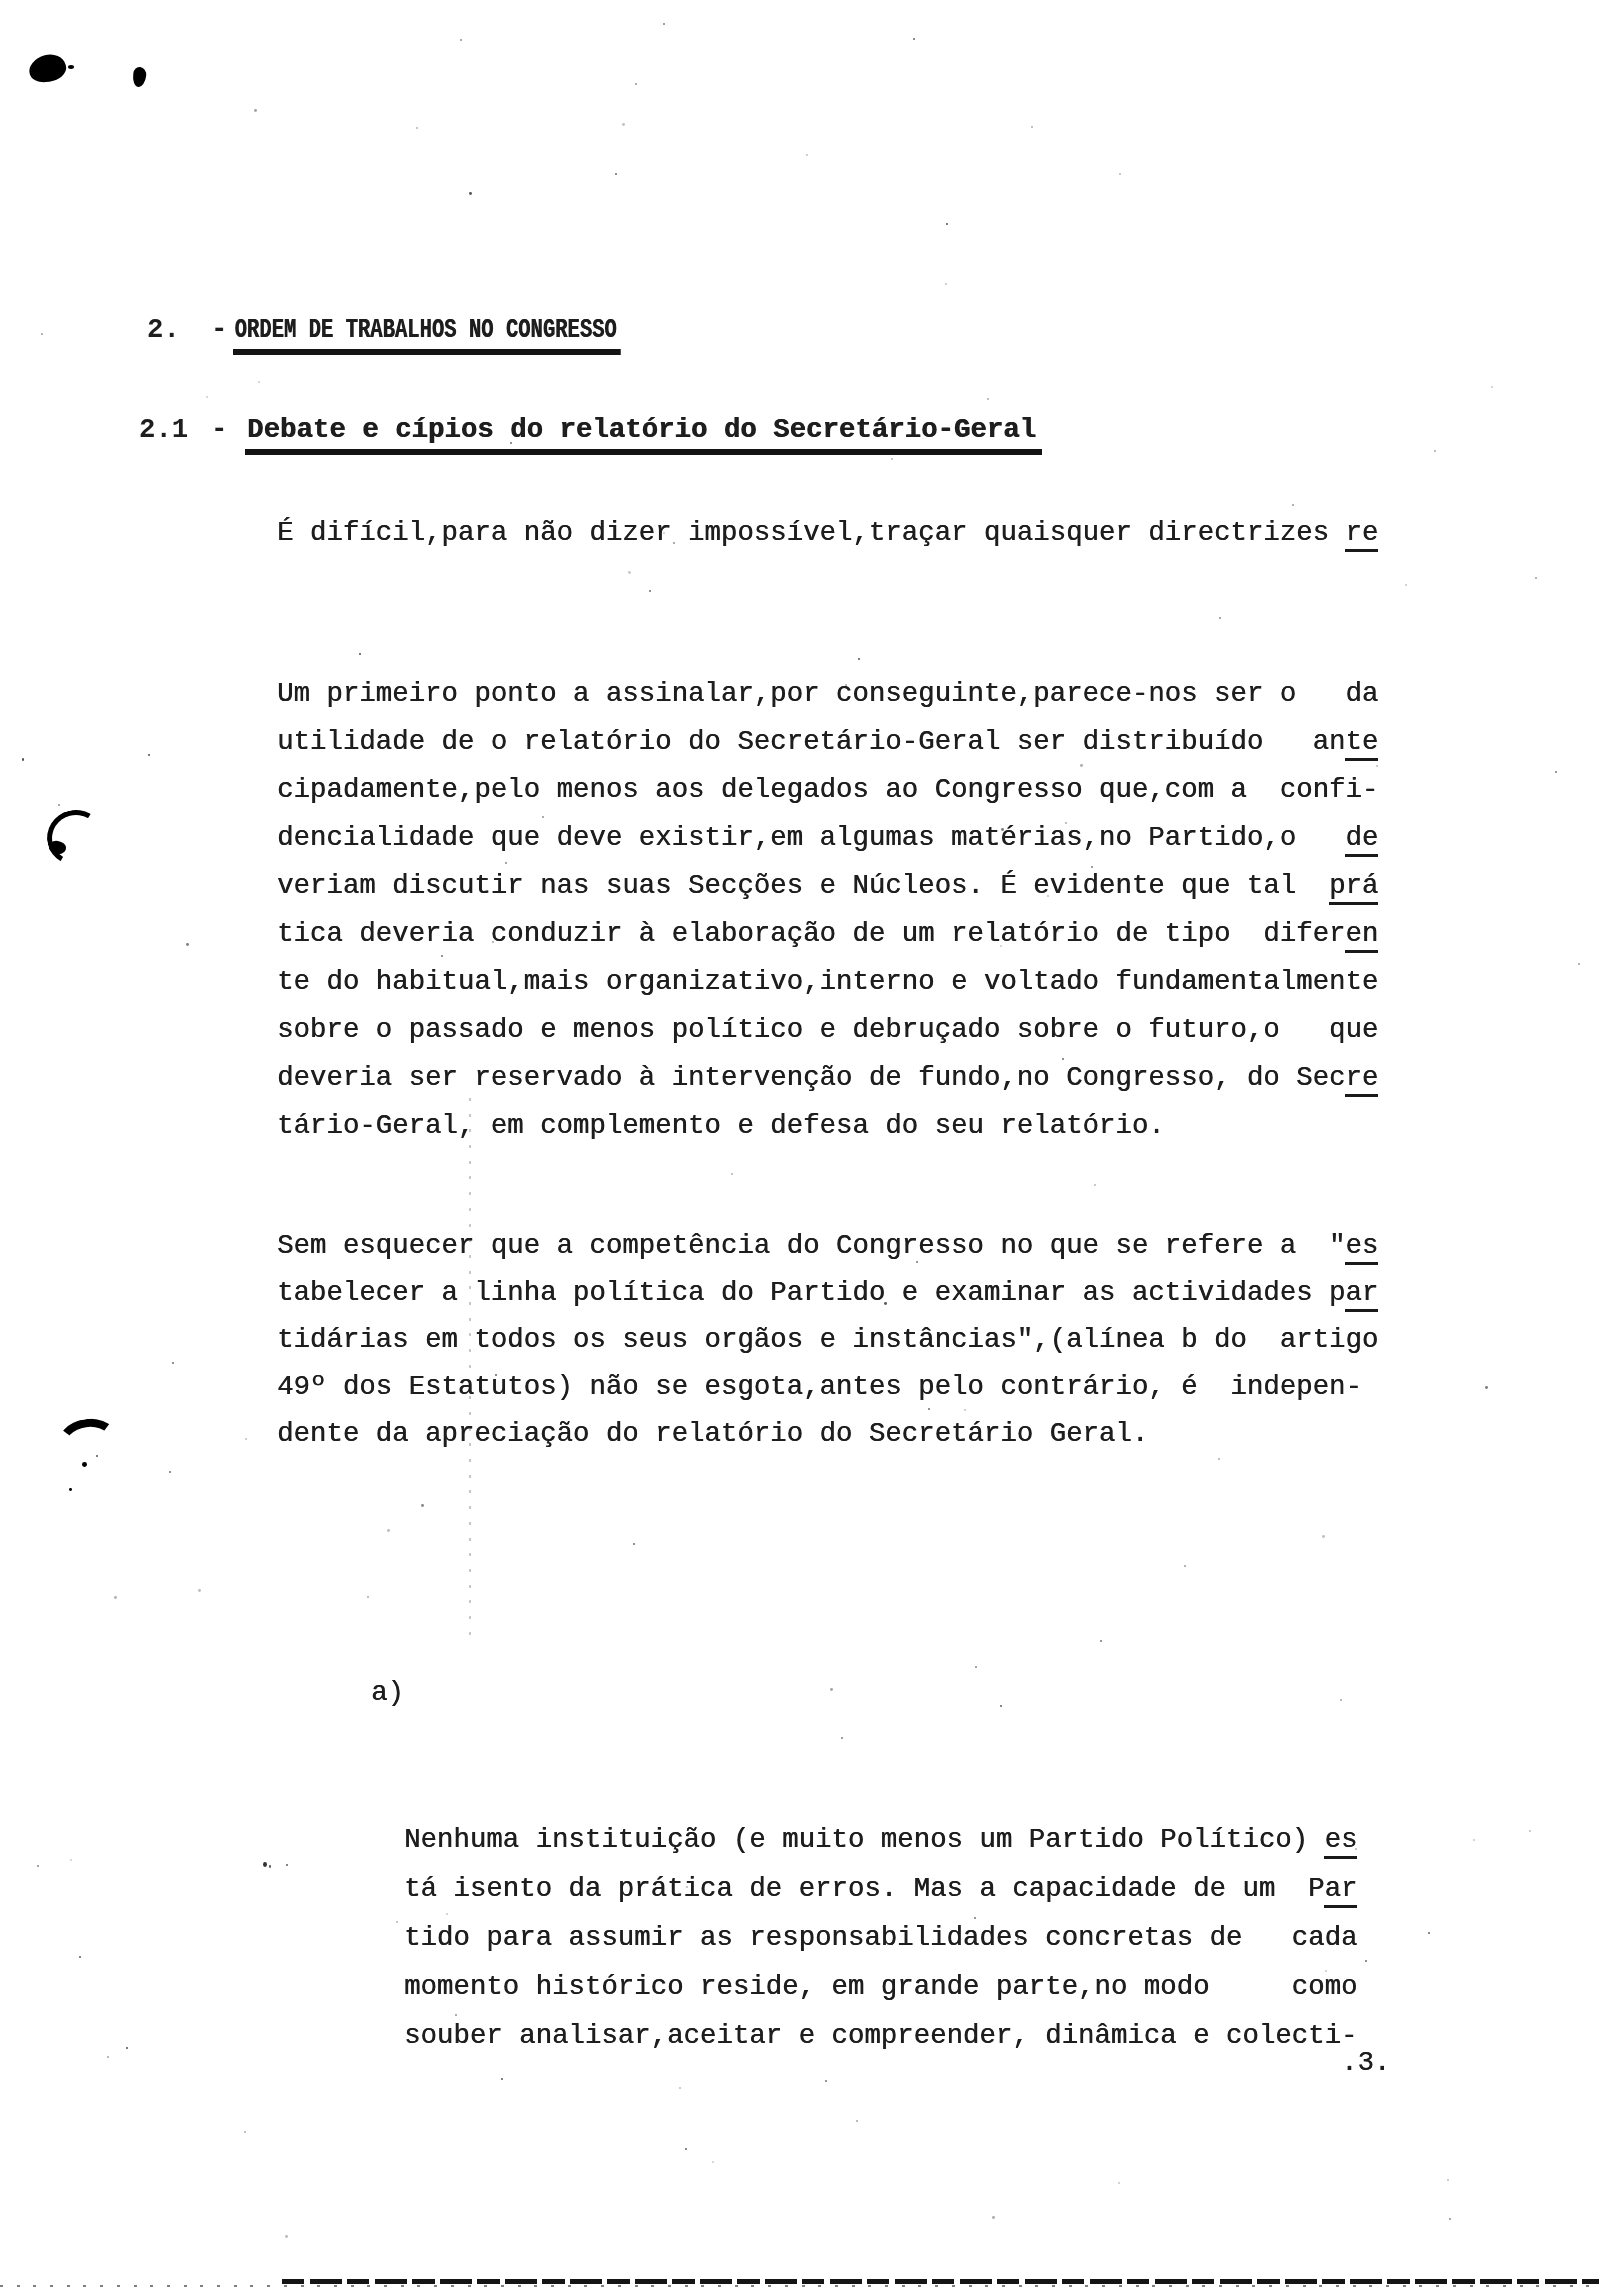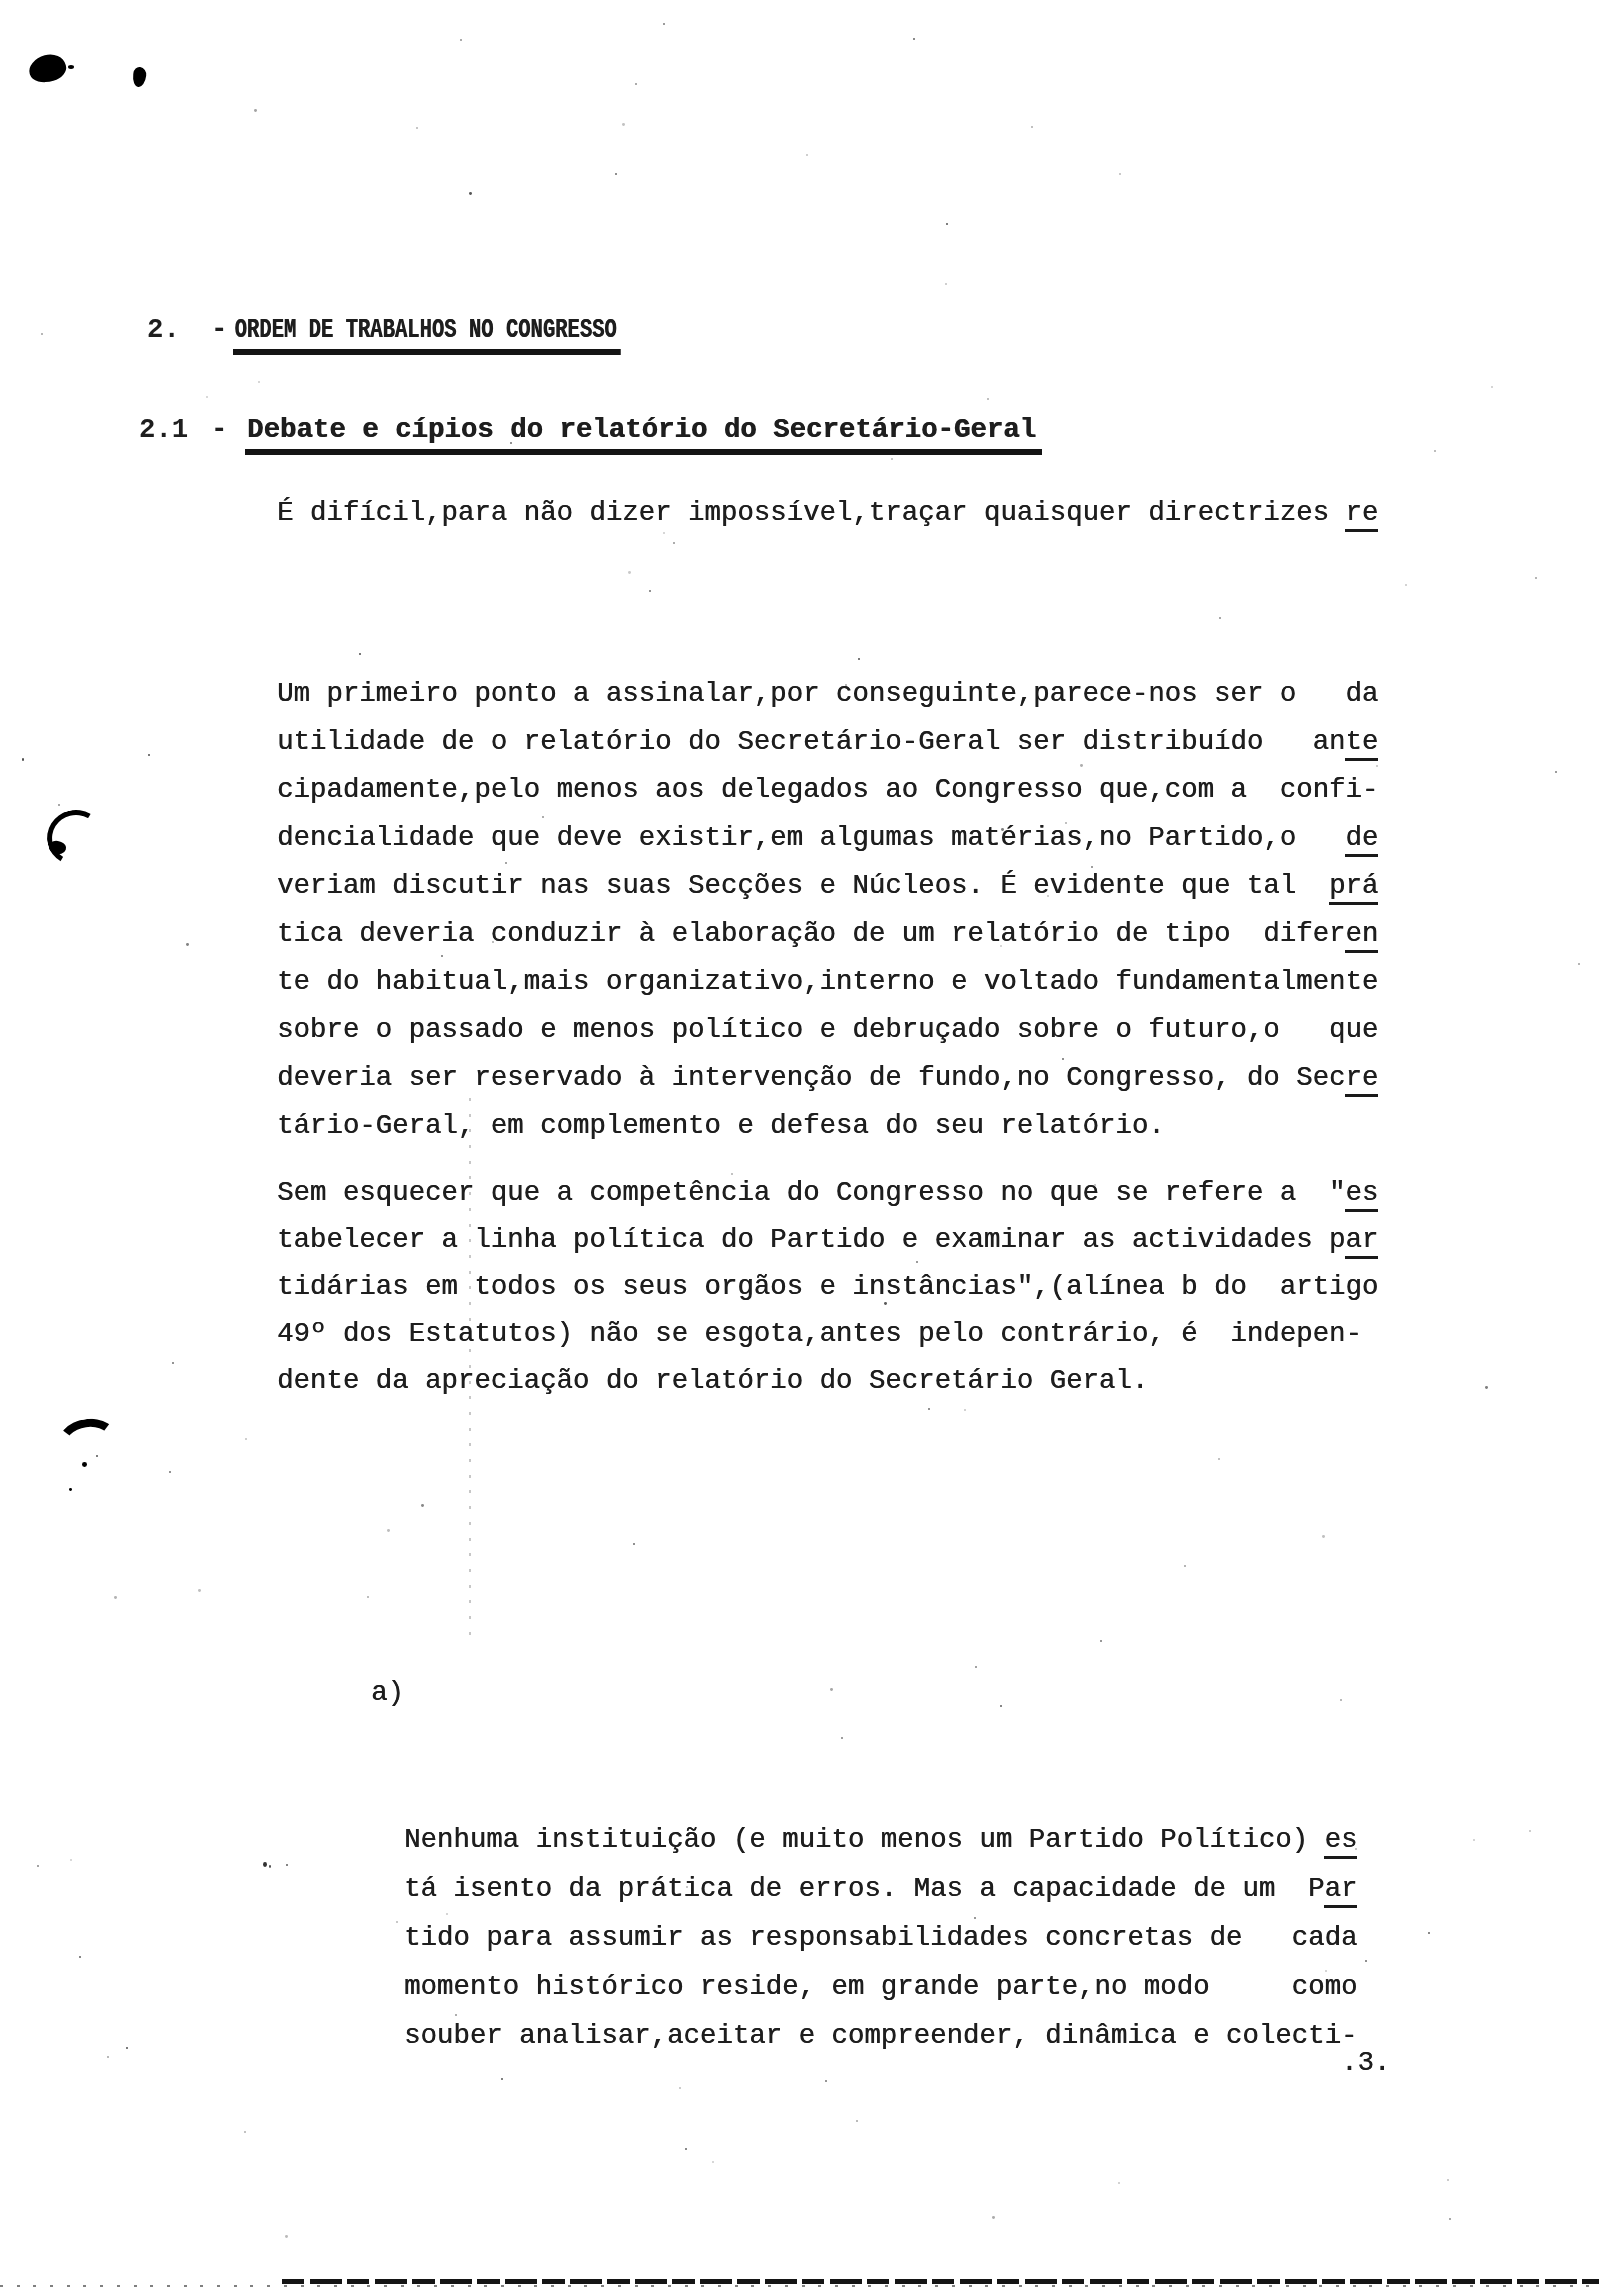--- a/index.html
+++ b/index.html
@@ -32,23 +32,23 @@
   #h2 .htext{left:247px;}
   
   .para{
     position:absolute;left:277px;
     font-size:27.4px;line-height:48px;
     white-space:pre;
     text-shadow:0.4px 0 0 currentColor;
   }
   .para .line{height:inherit;}
   .ul{border-bottom:3.9px solid #1a1a1a;padding-bottom:1px;}
-  #p1{top:486px;line-height:53px;}
+  #p1{top:506px;line-height:53px;}
   #p2{top:670px;line-height:48px;}
-  #p3{top:1169px;line-height:47px;}
+  #p3{top:1222px;line-height:47px;}
   #p4{top:1423px;line-height:49px;}
   #item-a{top:1668px;left:404px;line-height:49px;}
   #item-a .item-label{position:absolute;left:-33px;top:0;}
   
   .pagenum{position:absolute;left:1341px;top:2047px;font-size:27.4px;text-shadow:0.4px 0 0 currentColor;}
   
   .ink{position:absolute;background:#000;}
   .blot1{left:29px;top:55px;width:37px;height:27.4px;border-radius:58% 52% 48% 62%/55% 60% 45% 50%;transform:rotate(-16deg);}
   .blot1b{left:68px;top:65px;width:5.9px;height:3.9px;border-radius:50%;}
   .blot2{left:133px;top:67px;width:12.7px;height:19.6px;border-radius:45% 55% 50% 50%/35% 40% 60% 60%;transform:rotate(7deg);}

